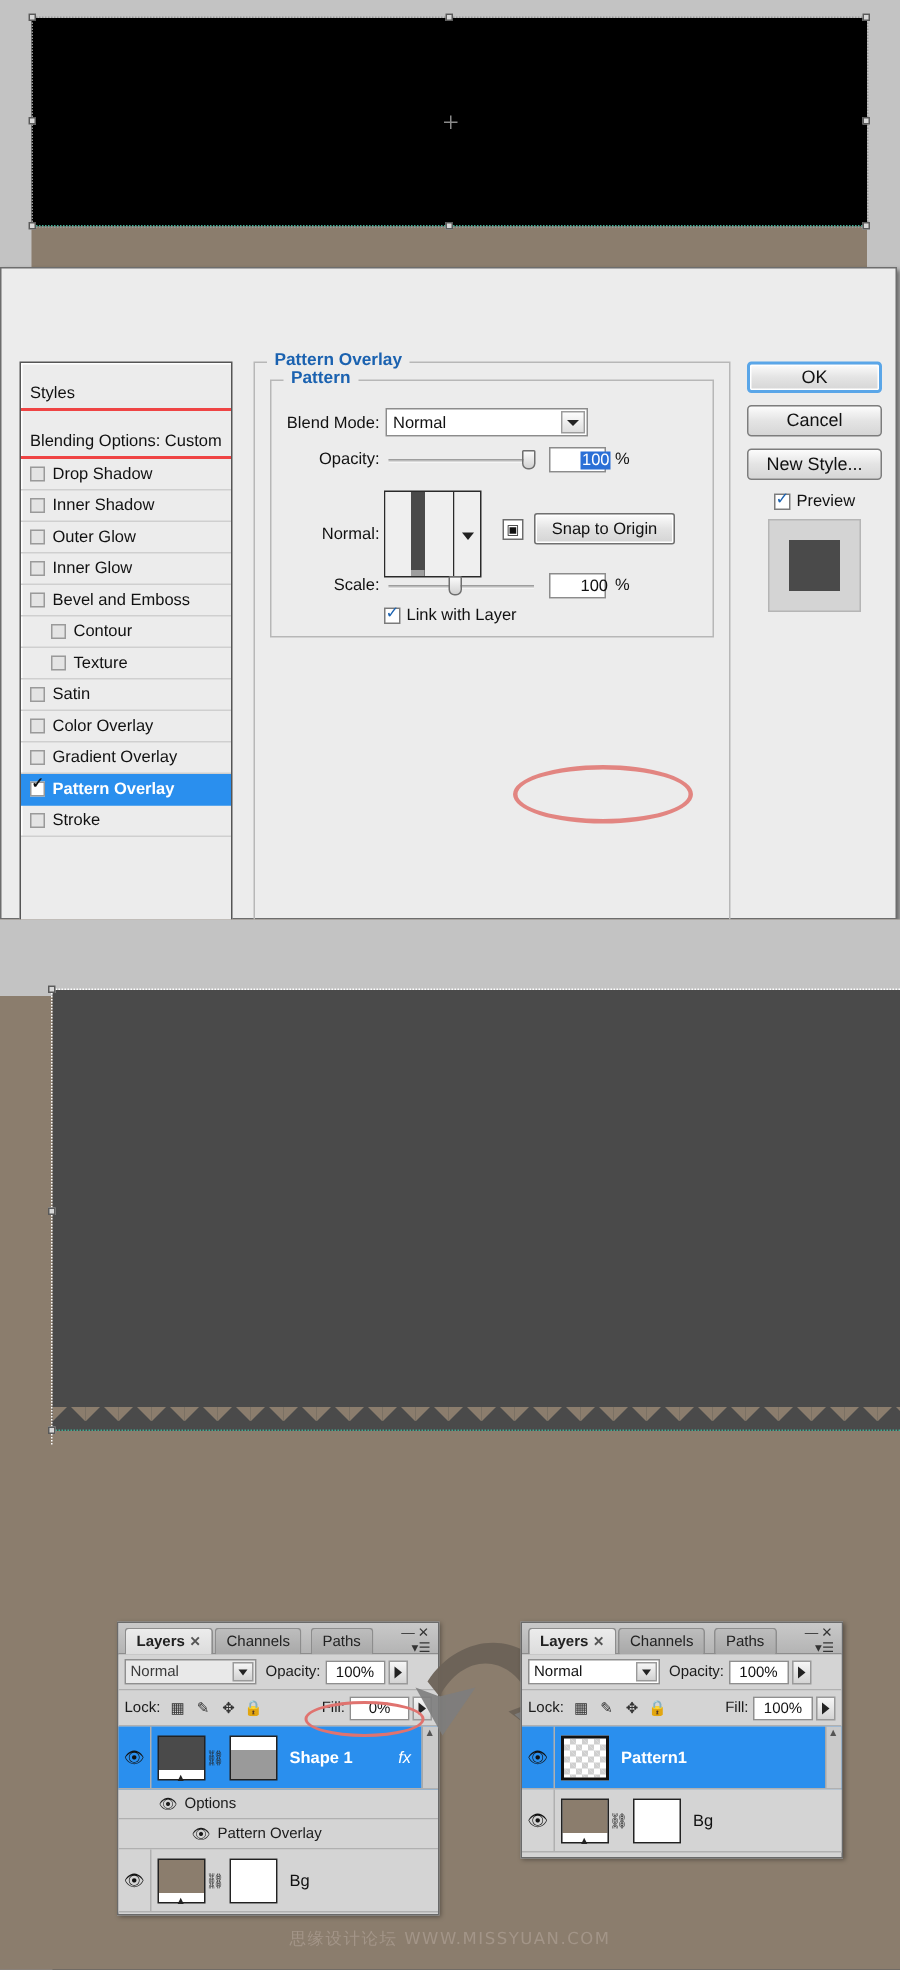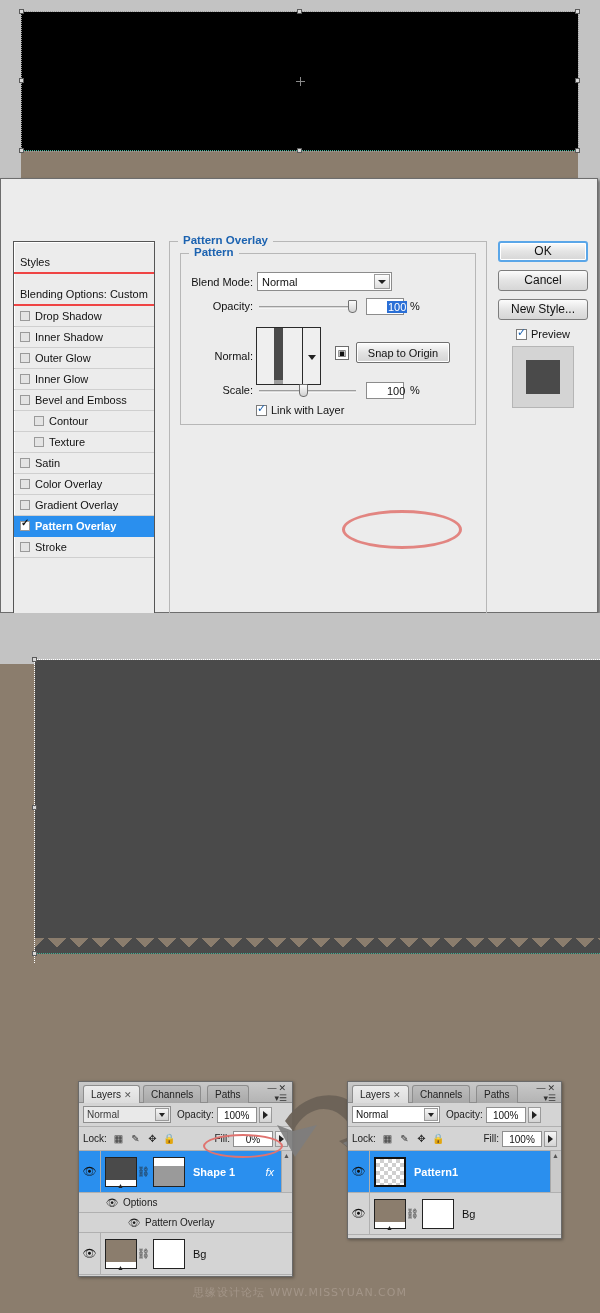--- a/index.html
+++ b/index.html
@@ -289,21 +289,21 @@
     background:linear-gradient(#c9c9c9,#b4b4b4);
     border-bottom:1px solid #8d8d8d;
   }
   .ltab {
     position:absolute; top:3px; height:18px; line-height:17px;
     padding:0 7px; font-size:10px;
     background:linear-gradient(#bdbdbd,#a8a8a8);
     border:1px solid #8d8d8d; border-bottom:none;
     border-radius:3px 3px 0 0; color:#222;
   }
-  .ltab.active { background:linear-gradient(#ececec,#dcdcdc); font-weight:normal; }
+  .ltab.active { background:linear-gradient(#ececec,#dcdcdc); font-weight:bold; }
   .ltab .x { font-size:9px; color:#555; margin-left:3px; }
   .lpanel .wbtns { position:absolute; right:4px; top:1px; font-size:9px; color:#333; letter-spacing:2px;}
   .lpanel .menuic { position:absolute; right:5px; top:11px; font-size:9px; color:#333; }
   .lrow1, .lrow2 {
     position:relative; height:24px; display:flex; align-items:center;
     padding:0 4px; border-bottom:1px solid #b0b0b0;
     background:#d4d4d4;
   }
   .blendcombo {
     width:88px; height:17px; background:#e9e9e9; border:1px solid #8f8f8f;

